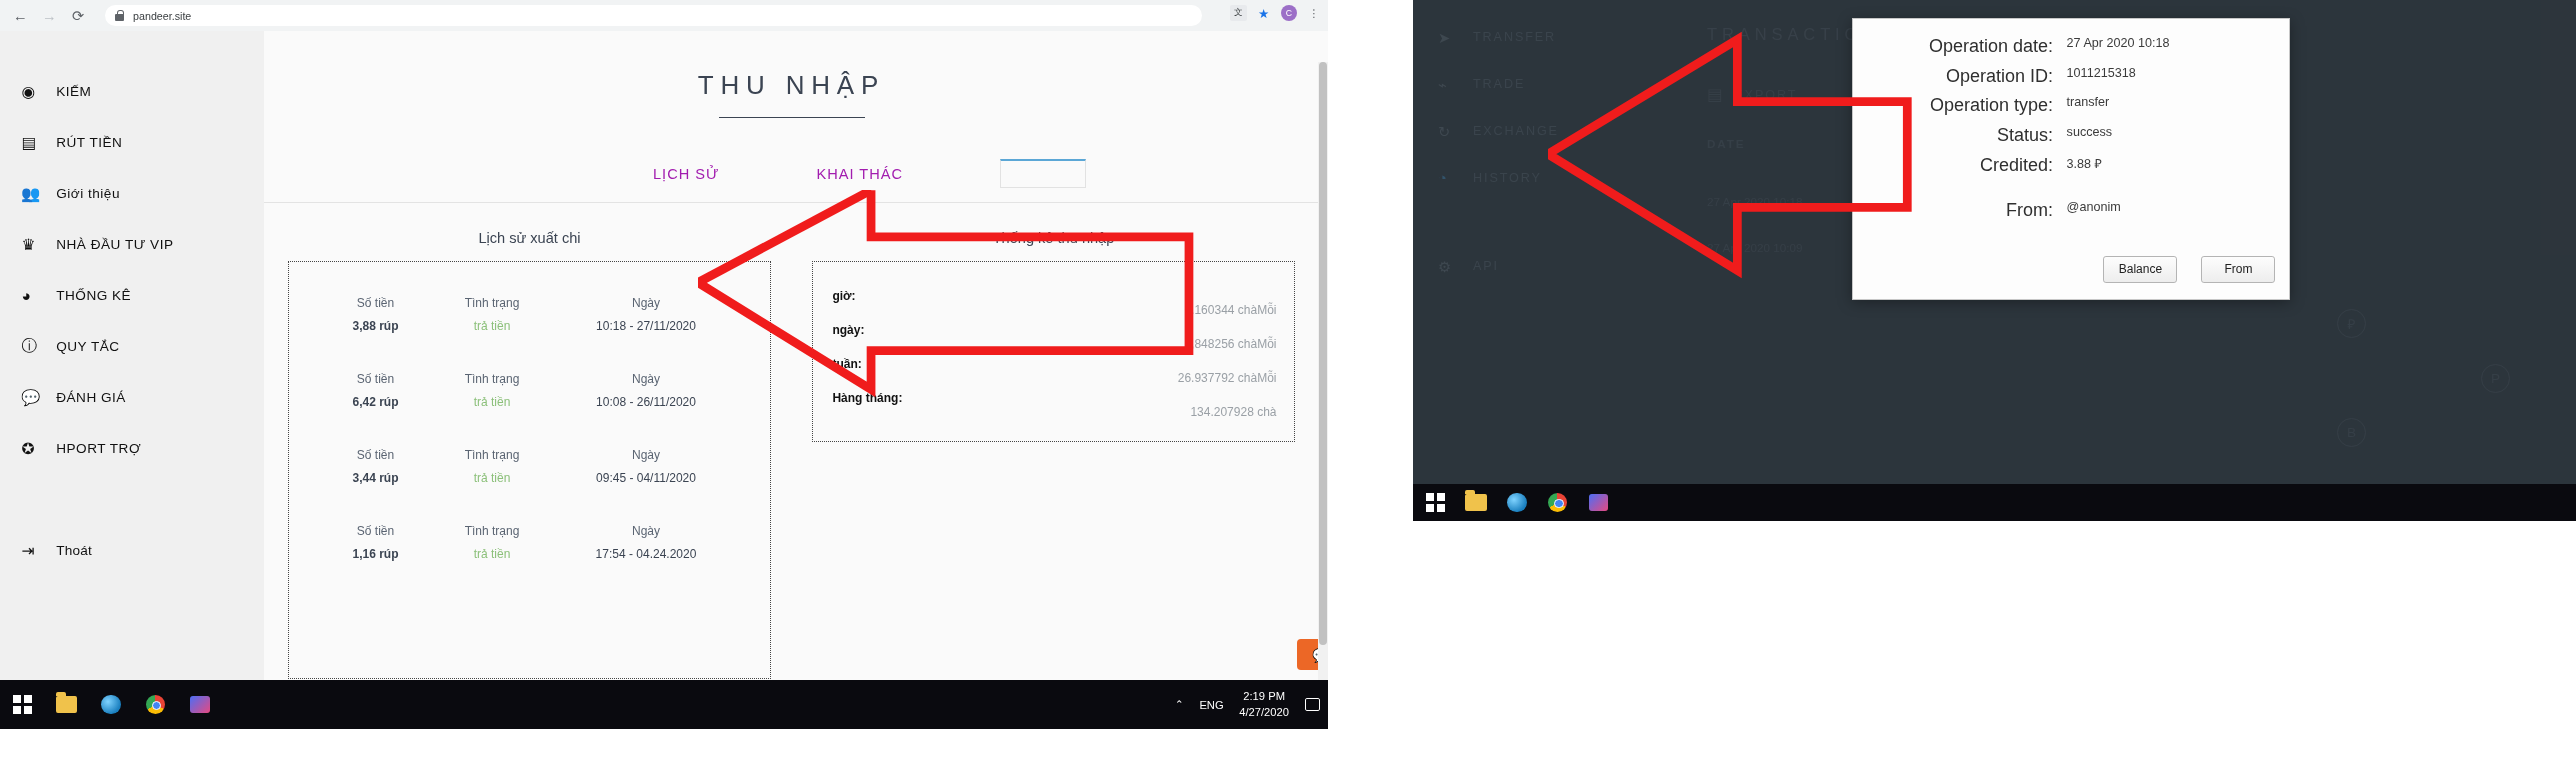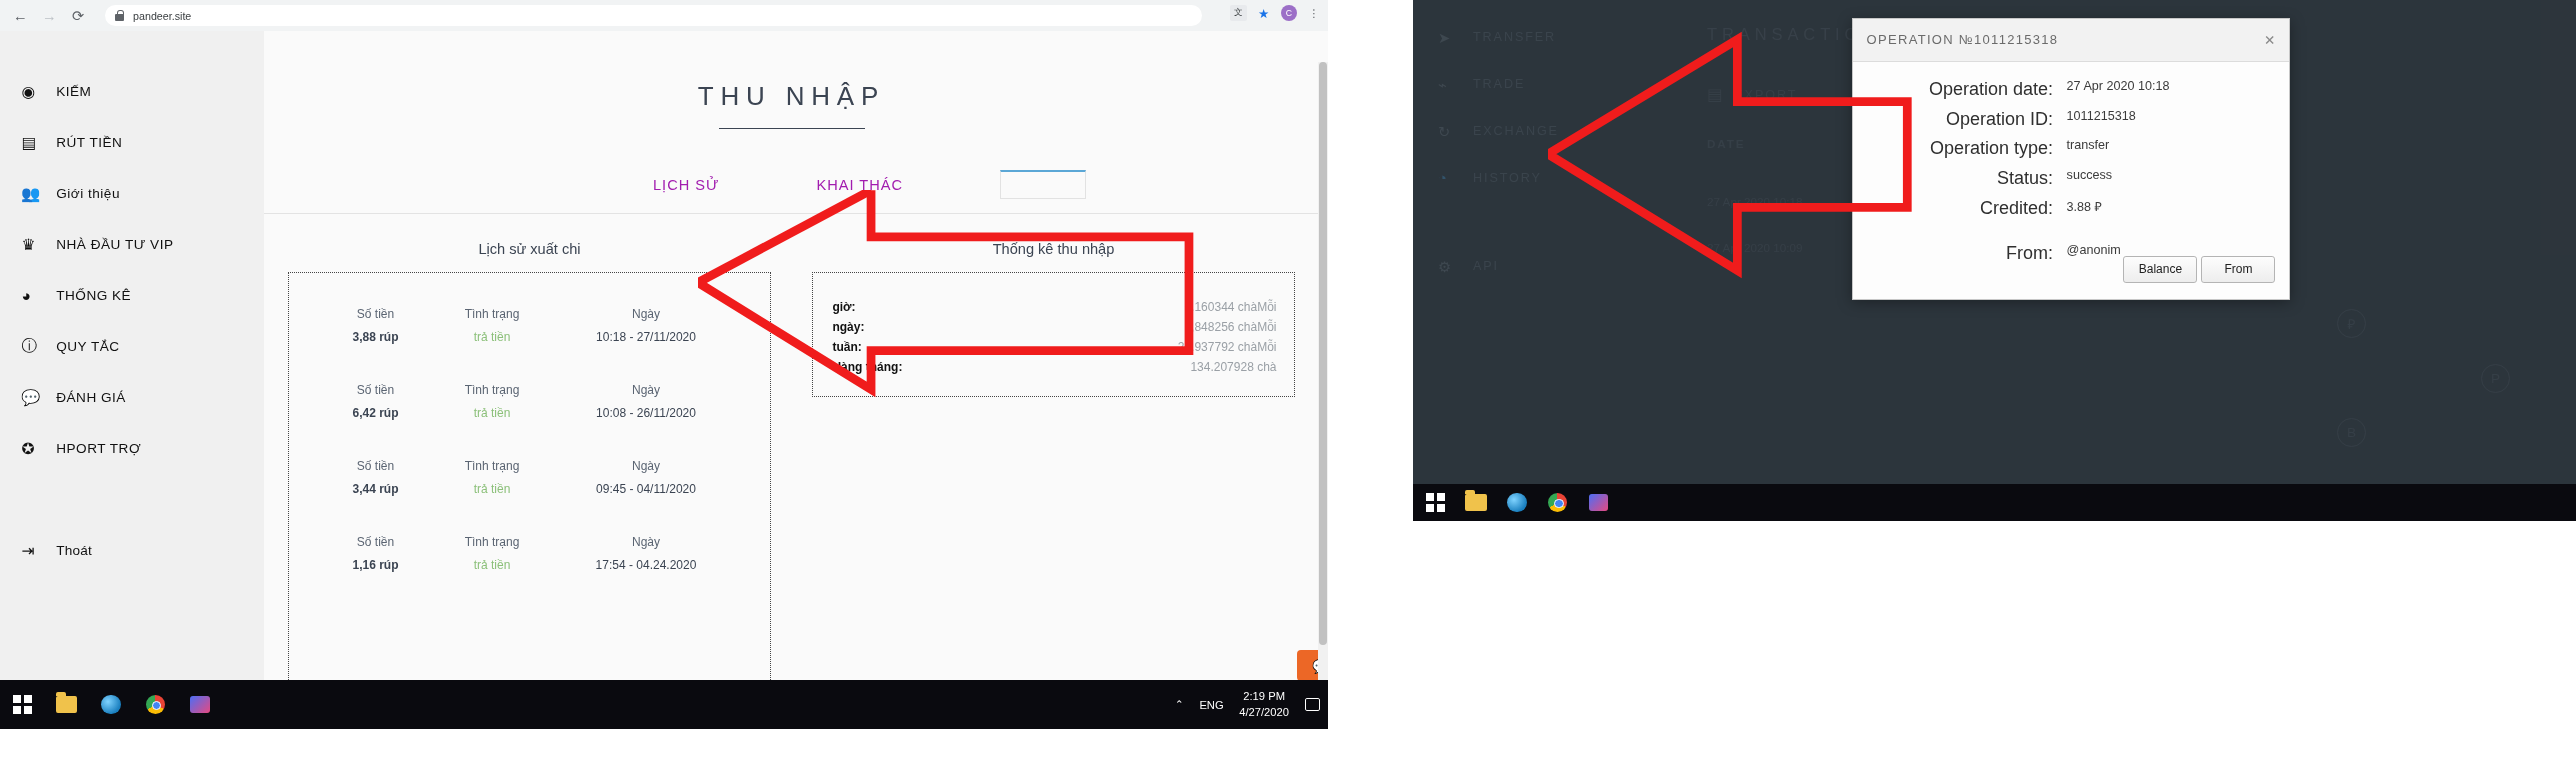--- a/index.html
+++ b/index.html
@@ -43,21 +43,21 @@
 
   .menu { margin-top: 35px; }
   .mi { display: flex; align-items: center; height: 51px; padding-left: 21.4px; cursor: pointer; }
   .mi .ic { width: 29px; display: flex; align-items: center; justify-content: flex-start;
             font-size: 15.6px; color: #111; }
   .mi .lb { font-size: 13.6px; color: #111; letter-spacing: 0.5px; margin-left: 5.8px; }
   .mi.exit { margin-top: 51px; }
   .mi.exit .lb { letter-spacing: 0.2px; }
 
   
-  .main { position: absolute; left: 264px; top: 16px; width: 1055px; height: 649px; background: #fafafa; }
+  .main { position: absolute; left: 264px; top: 5px; width: 1055px; height: 649px; background: #fafafa; }
   .page-title { text-align: center; padding-top: 34px; font-size: 26px; letter-spacing: 6.8px; color: #3b4452; font-weight: 400;}
   .title-rule { width: 146px; height: 1px; background: #3b4452; margin: 15.6px auto 0; }
 
   .tabs { position: relative; margin-top: 41px; height: 44px; border-bottom: 1px solid #e3e3e3; }
   .tabs-inner { display:flex; margin-left: 389px; }
   .tab { font-size: 14.6px; color: #a21caf; letter-spacing: 1px; padding: 7.8px 0; margin-right: 97px; cursor: pointer;}
   .tab.empty { width: 86px; border: 1px solid #e2e2e2; border-top: 2.9px solid #5ba7d6; height: 29px; margin-right: 0;}
 
   .panels { display: flex; margin-top: 27px; padding: 0 24px; gap: 41px; }
   .panel { flex: 1; }
@@ -68,21 +68,21 @@
   .hrow { display: flex; padding: 14.6px 33px 0; justify-content: space-between; }
   .hcell { font-size: 12px; color: #5a6472; }
   .hcell .h { text-align: center; color: #5a6472; }
   .hcell .v { text-align: center; margin-top: 9px; color: #3b4452; }
   .hcell .v.amount { font-weight: 700; }
   .hcell .v.status { color: #8cc07a; }
   .hc-amount { width: 107px; }
   .hc-status { width: 126px; }
   .hc-date { flex: 1; }
 
-  .srow { display: flex; align-items: center; padding: 2.9px 17.5px 2.9px 19.4px; }
+  .srow { display: flex; align-items: flex-start; padding: 2.9px 17.5px 2.9px 19.4px; flex-direction: column; }
   .srow .k { font-size: 12px; font-weight: 700; color: #111; }
   .srow .v { margin-left: auto; font-size: 12px; color: #9aa0a6; white-space: nowrap; }
   .srow.first { padding-top: 7.8px; }
 
   .chat-btn { position: absolute; left: 1033px; top: 603px; display: flex; align-items: center;
               background: #ec6726; color: #fff; height: 31px; border-radius: 3.9px; padding: 0 15.6px;
               font-size: 11.7px; font-weight: 700; cursor: pointer; }
   .chat-btn .bub { font-size: 13.6px; margin-right: 8.7px; }
 
   .vscroll { position: absolute; right: 0; top: 31px; width: 9.7px; height: 649px; background: #f1f1f1; }
@@ -134,21 +134,21 @@
            background: #fdfdfd; border: 1px solid #c7c7c7; box-shadow: 0 2.9px 13.6px rgba(0,0,0,0.35); }
   .modal-head { height: 43px; background: #f2f2f2; border-bottom: 1px solid #dcdcdc;
                 display: flex; align-items: center; padding: 0 13.6px; }
   .modal-title { font-size: 13px; letter-spacing: 1.3px; color: #6b6b6b; }
   .modal-x { margin-left: auto; font-size: 13.6px; color: #8a8a8a; cursor: pointer; }
   .modal-body { padding: 17.5px 43px 0 0; }
   .mrow { display: flex; margin-bottom: 8.7px; }
   .mrow .mk { width: 200px; text-align: right; font-size: 18px; color: #2f2f2f; }
   .mrow .mv { margin-left: 13.6px; font-size: 12.6px; color: #3b3b3b; }
   .mrow.gap { margin-top: 24px; }
-  .modal-foot { position: absolute; right: 13.6px; bottom: 15.6px; display: flex; gap: 4px; padding-left: 36px; }
+  .modal-foot { position: absolute; right: 13.6px; bottom: 15.6px; display: flex; gap: 24px; padding-left: 36px; }
   .mbtn { min-width: 74px; height: 27px; background: linear-gradient(#fdfdfd,#ededed);
           border: 1px solid #b4b4b4; border-radius: 2.9px; font-size: 12px; color: #222;
           display: flex; align-items: center; justify-content: center; cursor: pointer; }
 
   .dark-taskbar { position: absolute; left: 1413px; top: 484px; width: 1163px; height: 37px; background: #0a0a0f; }
   .dtb-icons { position: absolute; left: 11.7px; top: 0; height: 37px; display: flex; align-items: center; gap: 19.4px; }
 
   
   .arrow-svg { position: absolute; pointer-events: none; }
 </style>
@@ -410,24 +410,20 @@
       </div>
       <div class="dcoin" style="left:671px; top:309px;">₽</div>
       <div class="dcoin" style="left:671px; top:418px;">B</div>
       <div class="dcoin" style="left:815px; top:364px;">P</div>
     </div>
 
     <div class="dark-dim"></div>
   </div>
 
   <div class="modal">
-    <div class="modal-head">
-      <span class="modal-title">OPERATION №1011215318</span>
-      <span class="modal-x">✕</span>
-    </div>
     <div class="modal-body">
       <div class="mrow">
         <span class="mk">Operation date:</span>
         <span class="mv">27 Apr 2020 10:18</span>
       </div>
       <div class="mrow">
         <span class="mk">Operation ID:</span>
         <span class="mv">1011215318</span>
       </div>
       <div class="mrow">

